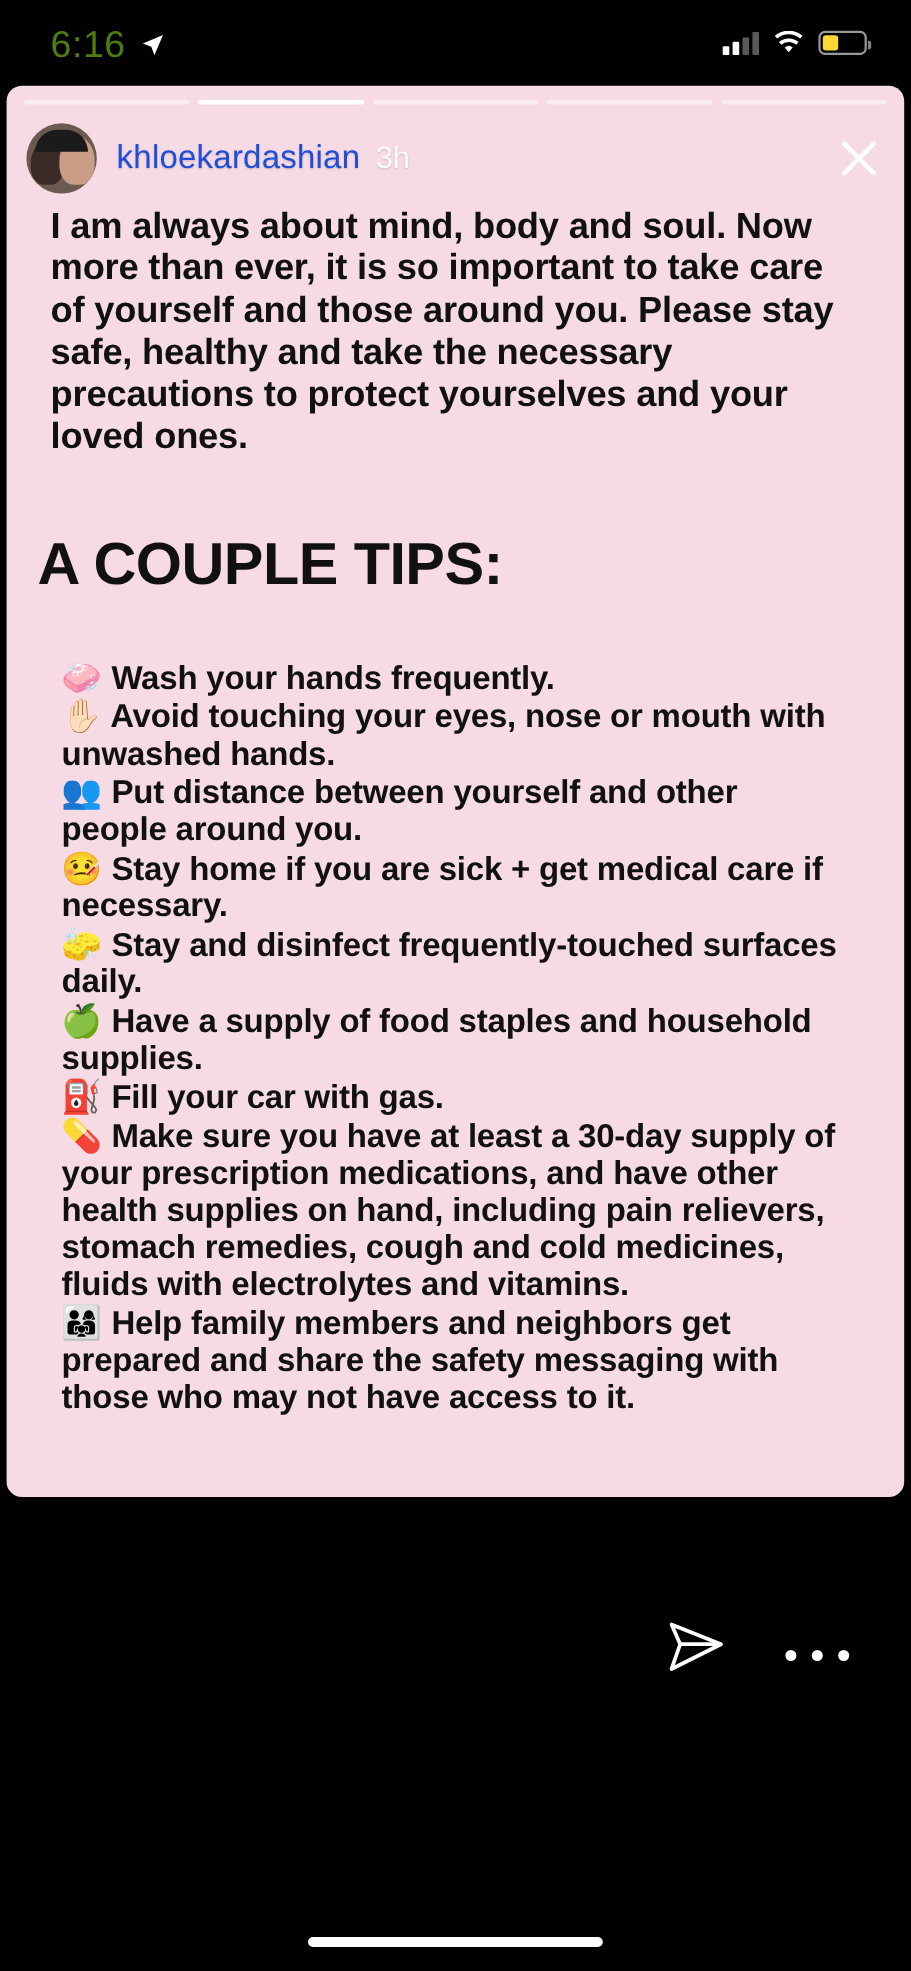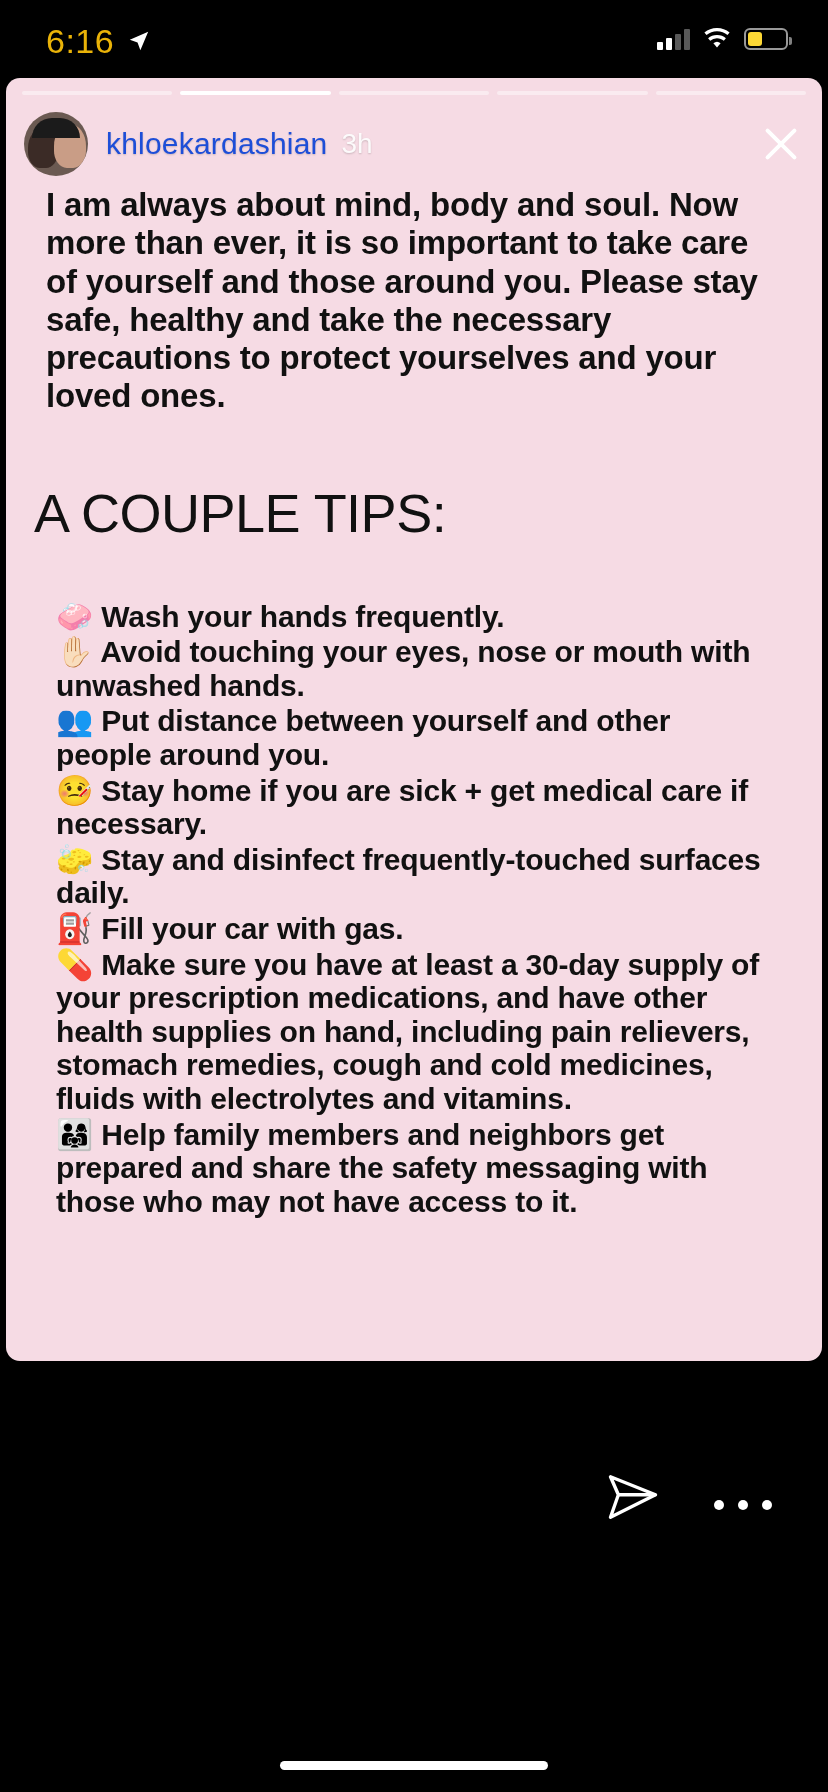--- a/index.html
+++ b/index.html
@@ -16,21 +16,21 @@
     height: 1792px;
     background: #000;
   }
 
   
   .status-bar {
     position: absolute;
     top: 0; left: 0;
     width: 828px;
     height: 80px;
-    color: #eab308;
+    color: #4d7c0f;
   }
   .status-time {
     position: absolute;
     left: 46px;
     top: 22px;
     font-size: 34px;
     font-weight: 500;
     letter-spacing: 0.5px;
   }
   .status-loc-icon {
@@ -198,21 +198,21 @@
   .intro {
     font-size: 33px;
     font-weight: bold;
     line-height: 1.16;
     letter-spacing: -0.2px;
     padding: 0 12px;
   }
   .headline {
     margin-top: 66px;
     font-size: 54px;
-    font-weight: normal;
+    font-weight: bold;
     letter-spacing: -0.5px;
   }
   .tips {
     margin-top: 56px;
     font-size: 30px;
     font-weight: bold;
     line-height: 1.12;
     letter-spacing: -0.2px;
     padding: 0 22px;
   }
@@ -316,20 +316,21 @@
 
     <div class="story-body">
       <div class="intro">I am always about mind, body and soul. Now more than ever, it is so important to take care of yourself and those around you. Please stay safe, healthy and take the necessary precautions to protect yourselves and your loved ones.</div>
       <div class="headline">A COUPLE TIPS:</div>
       <div class="tips" id="tips-list">
           <div class="tip"><span class="emoji">🧼</span><span> Wash your hands frequently.</span></div>
           <div class="tip"><span class="emoji">✋🏻</span><span> Avoid touching your eyes, nose or mouth with unwashed hands.</span></div>
           <div class="tip"><span class="emoji">👥</span><span> Put distance between yourself and other people around you.</span></div>
           <div class="tip"><span class="emoji">🤒</span><span> Stay home if you are sick + get medical care if necessary.</span></div>
           <div class="tip"><span class="emoji">🧽</span><span> Stay and disinfect frequently-touched surfaces daily.</span></div>
+          <div class="tip"><span class="emoji">🍏</span><span> Have a supply of food staples and household supplies.</span></div>
           <div class="tip"><span class="emoji">⛽</span><span> Fill your car with gas.</span></div>
           <div class="tip"><span class="emoji">💊</span><span> Make sure you have at least a 30-day supply of your prescription medications, and have other health supplies on hand, including pain relievers, stomach remedies, cough and cold medicines, fluids with electrolytes and vitamins.</span></div>
           <div class="tip"><span class="emoji">👨‍👩‍👧</span><span> Help family members and neighbors get prepared and share the safety messaging with those who may not have access to it.</span></div>
         </div>
     </div>
   </div>
 
   <div class="bottom-bar">
     <svg class="share-icon" viewBox="0 0 48 48">
       <path d="M4 6l40 16L4 42l7-20z" fill="none" stroke="#fff" stroke-width="3" stroke-linejoin="round"></path>

